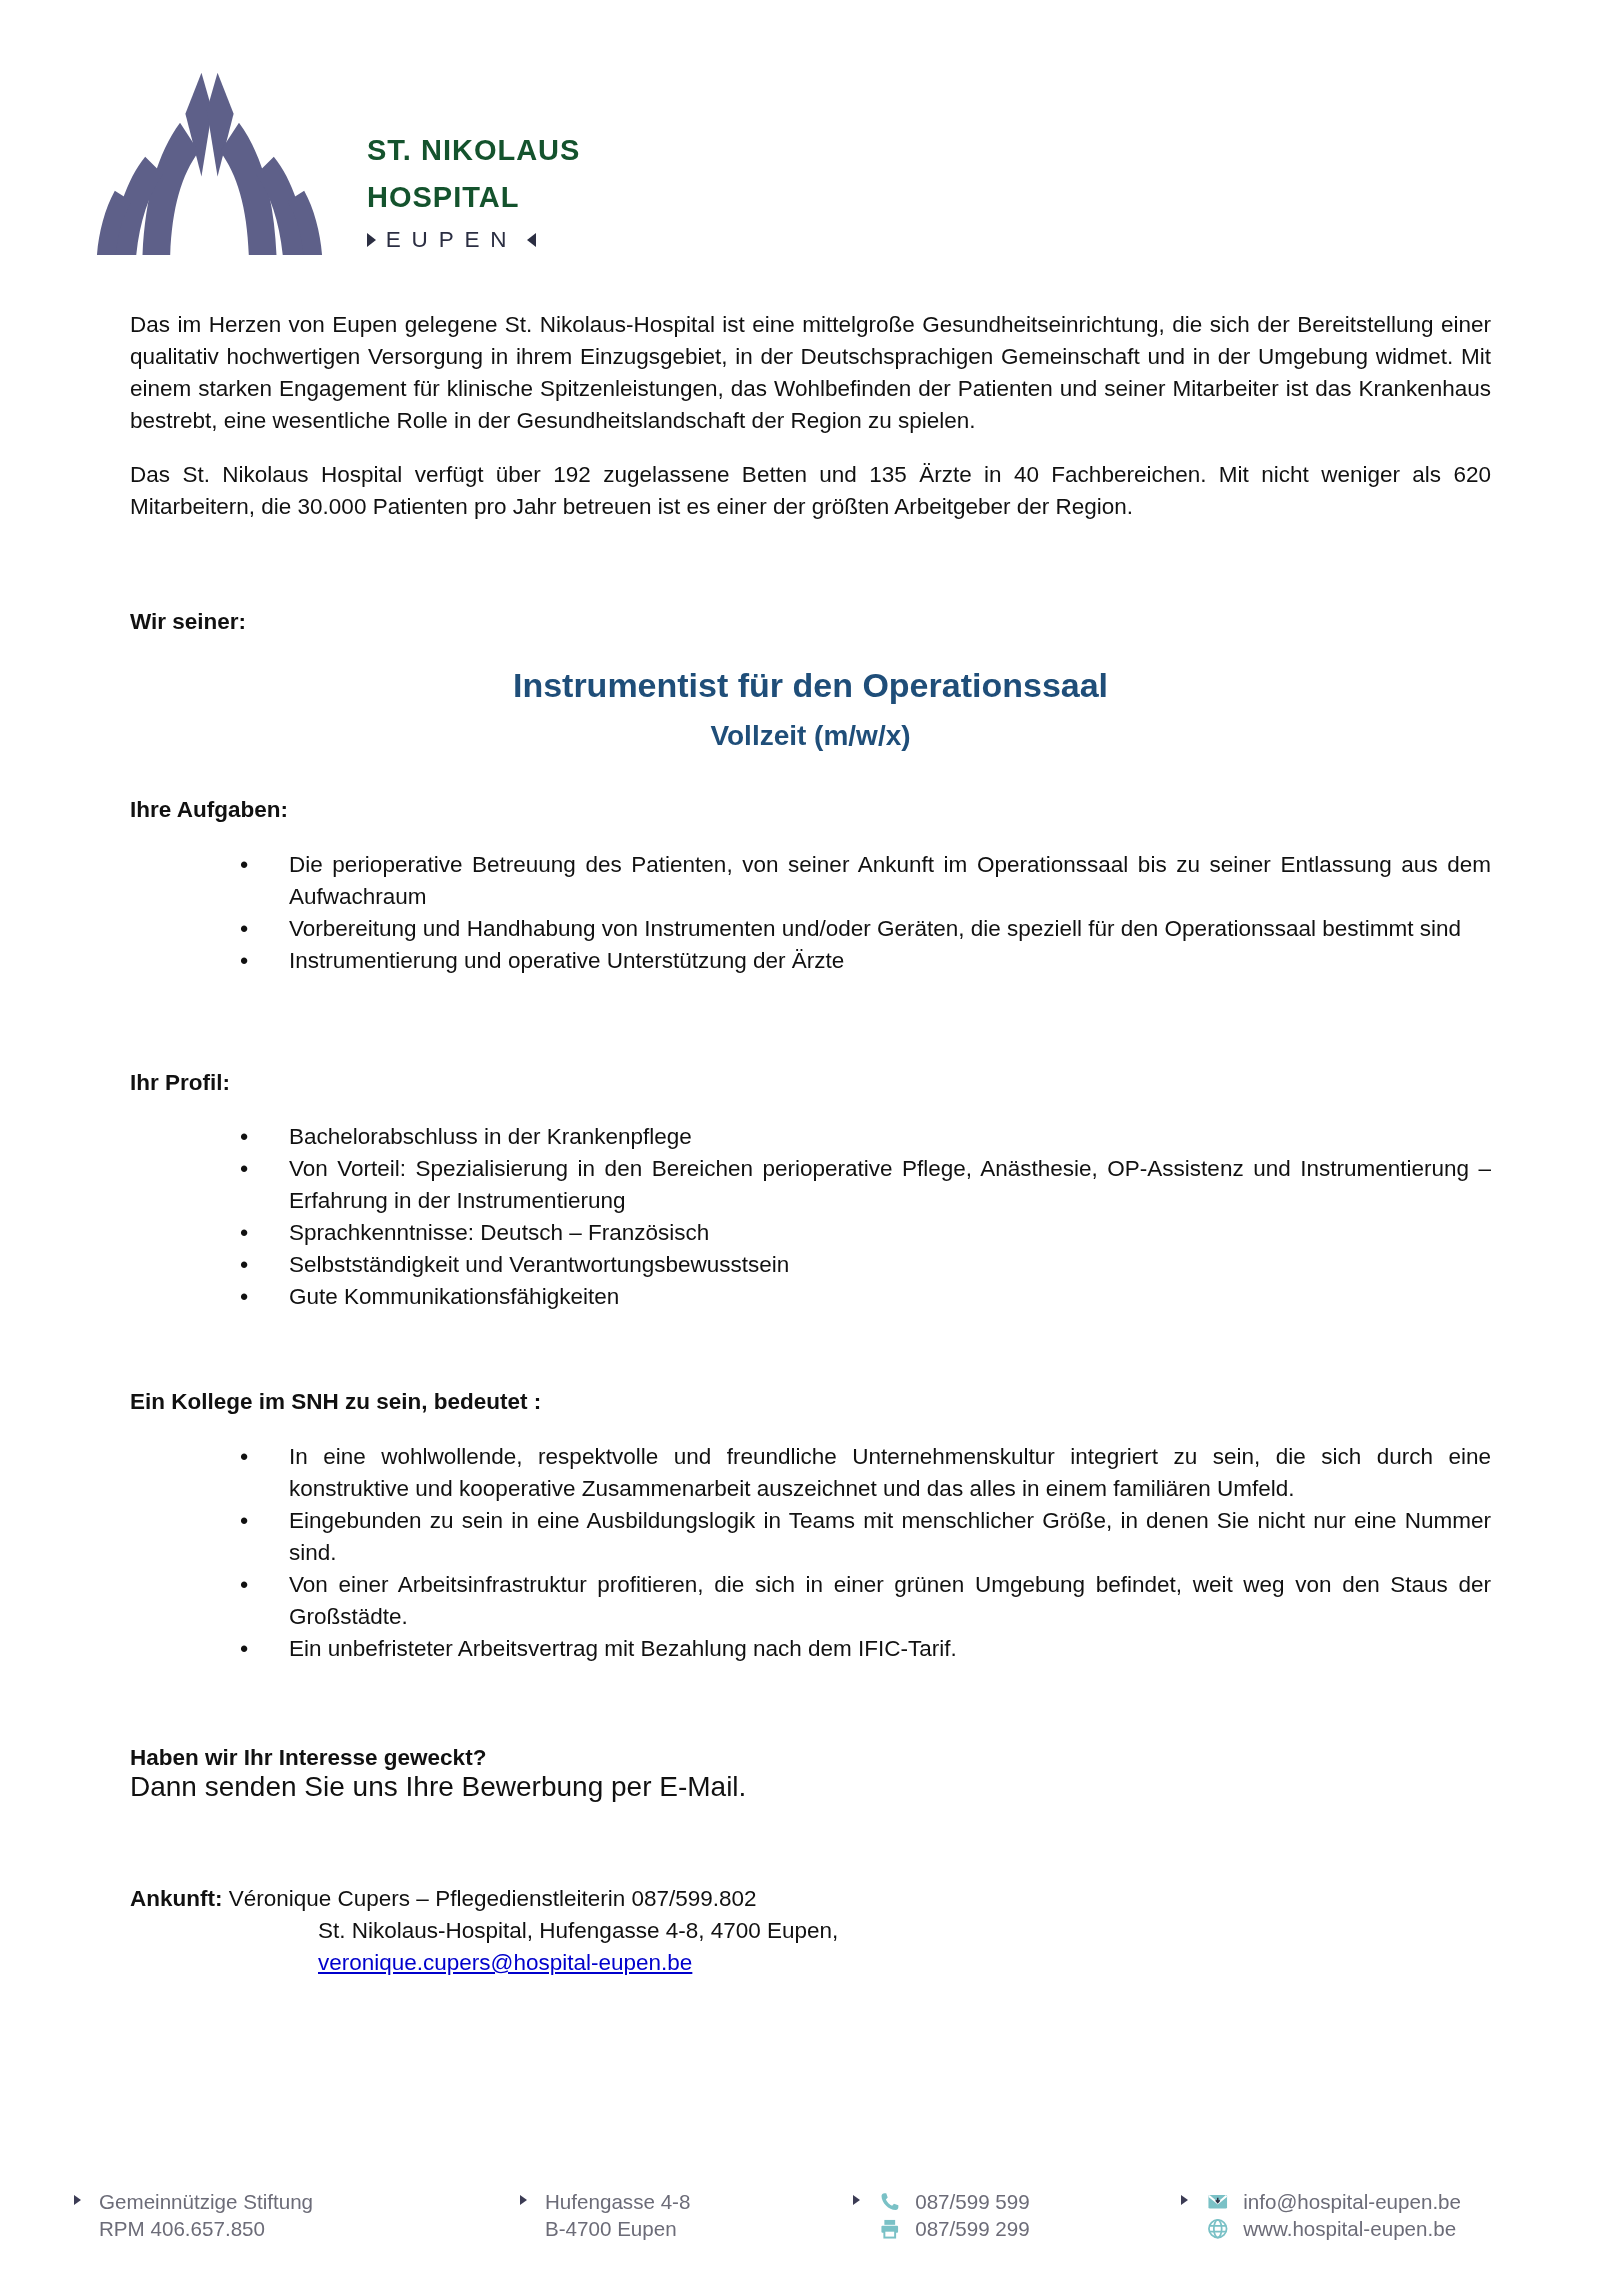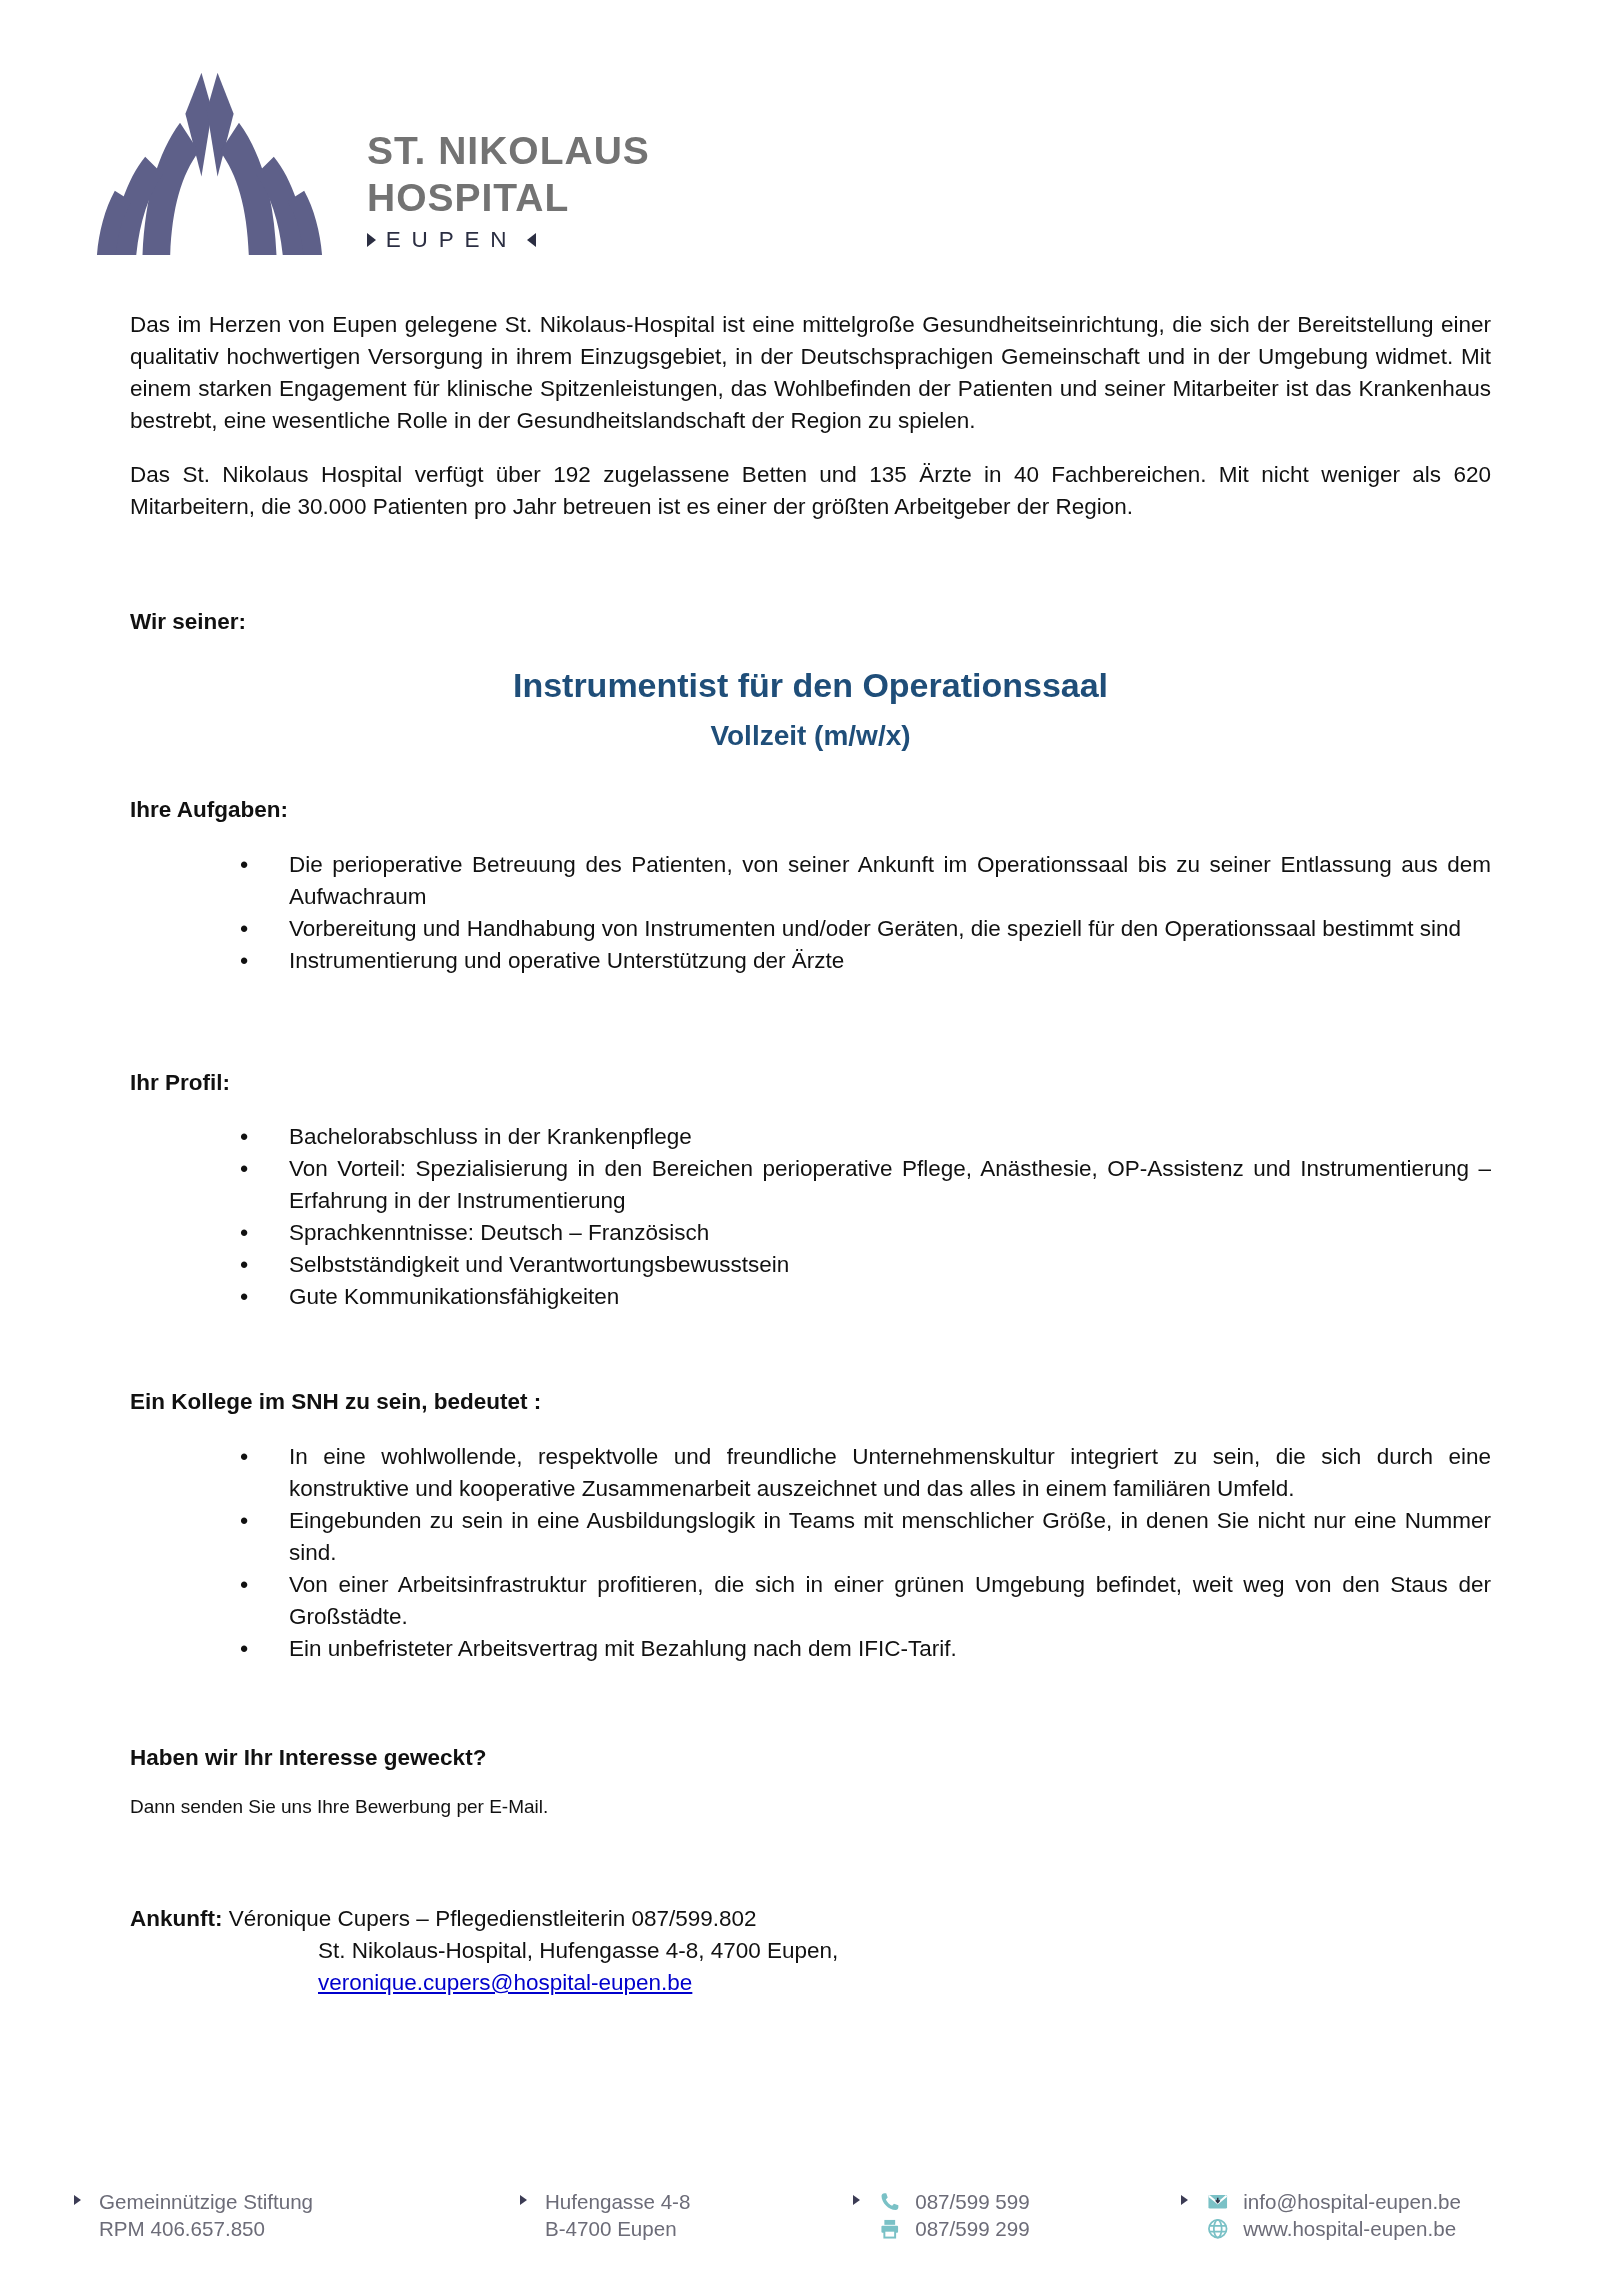--- a/index.html
+++ b/index.html
@@ -7,22 +7,22 @@
   .page {
     width:1621px; height:2293px; margin:0 auto; background:#ffffff;
     position:relative; font-family:"Liberation Sans", sans-serif;
     color:#111; overflow:hidden;
   }
   
   .header { padding:71px 0 0 93px; display:flex; align-items:flex-end; gap:41px; }
   .logo-mark { width:233px; height:184px; flex:0 0 auto; }
   .logo-text { padding-bottom:2px; }
   .logo-line1, .logo-line2 {
-    font-size:39px; font-weight:bold; letter-spacing:1px;
-    color:#737373; line-height:47px;
+    font-size:29px; font-weight:bold; letter-spacing:1px;
+    color:#14532d; line-height:47px;
   }
   .logo-city-row { display:flex; align-items:center; gap:9.8px; margin-top:5.9px; }
   .logo-city {
     font-size:22.5px; color:#2B2E42; letter-spacing:10.8px; font-weight:500;
   }
   .tri-r { width:0; height:0; border-top:7.8px solid transparent; border-bottom:7.8px solid transparent; border-left:9.8px solid #2B2E42; }
   .tri-l { width:0; height:0; border-top:7.8px solid transparent; border-bottom:7.8px solid transparent; border-right:9.8px solid #2B2E42; }
   
   .content { padding:0 130px; }
   p.body-text { font-size:22.5px; line-height:32px; text-align:justify; }
@@ -36,21 +36,21 @@
   .mt-profile { margin-top:93px; }
   .mt-colleague { margin-top:76px; }
   ul.bullets { list-style:none; margin:25.5px 0 0 110px; }
   ul.bullets li {
     position:relative; padding-left:49px; font-size:22.5px; line-height:32px; text-align:justify;
   }
   ul.bullets li::before {
     content:"\2022"; position:absolute; left:0; top:0; font-size:23.5px;
   }
   .interest { margin-top:80px; }
-  .interest-line { font-size:19px; line-height:32px;margin-top:20px; }
+  .interest-line { font-size:28px; line-height:32px; }
   .contact { margin-top:80px; font-size:22.5px; line-height:32px; padding-left:188px; text-indent:-188px; }
   .contact-label { font-weight:bold; }
   .email-link { color:#0000CC; text-decoration:underline; }
   
   .footer {
     position:absolute; left:0; right:0; top:2188px;
     display:flex; padding-left:74px; padding-right:39px;
     color:#6C6C78; font-size:20.6px;
   }
   .fcol { display:flex; gap:18px; }

